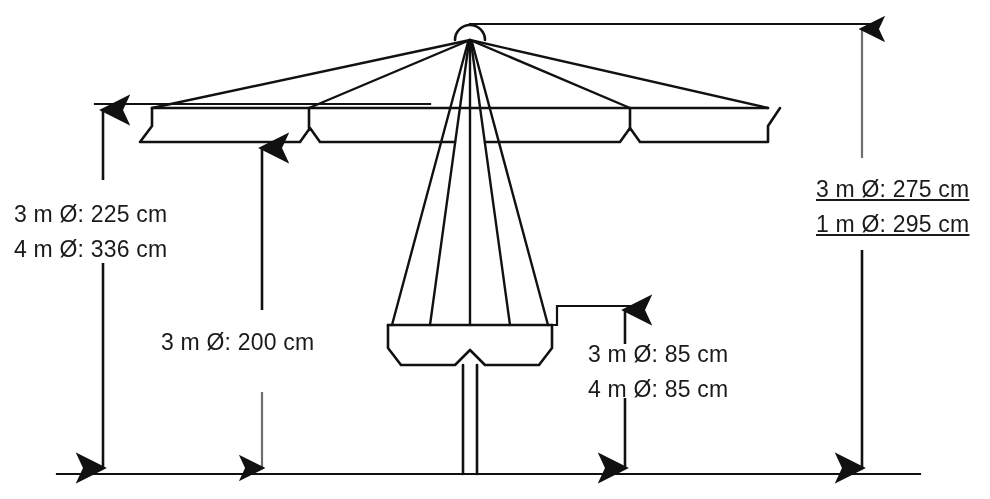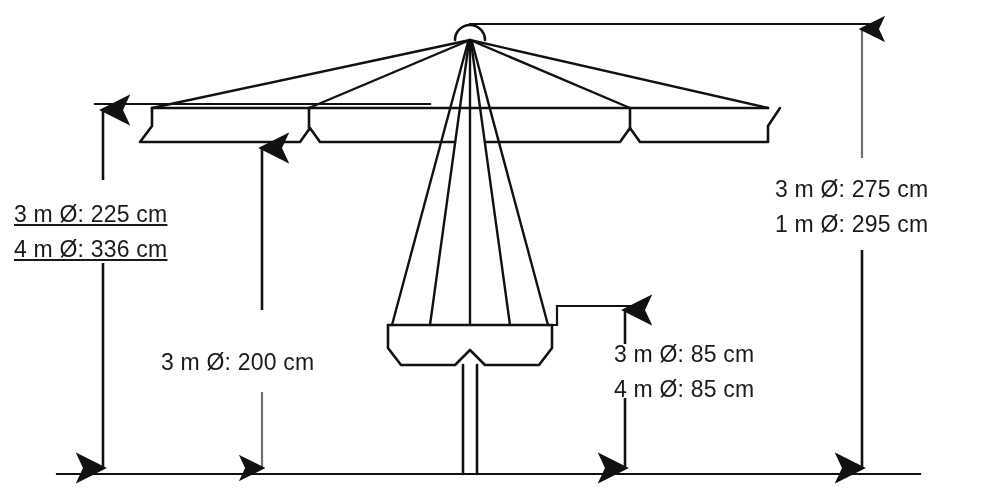--- a/index.html
+++ b/index.html
@@ -24,24 +24,24 @@
   }
   .dim-label {
     position: absolute;
     font-family: "Liberation Sans", sans-serif;
     font-size: 23px;
     line-height: 35px;
     color: #1a1a1a;
     white-space: nowrap;
     letter-spacing: 0.2px;
   }
-  #label-canopy-width { left: 14px;  top: 197px; text-decoration: underline; }
-  #label-clearance    { left: 161px; top: 325px; margin-top: 20px; }
-  #label-table        { left: 614px; top: 337px; }
-  #label-total-height { left: 775px; top: 172px; }
+  #label-canopy-width { left: 14px;  top: 197px; }
+  #label-clearance    { left: 161px; top: 325px; }
+  #label-table        { left: 588px; top: 337px; }
+  #label-total-height { left: 816px; top: 172px; text-decoration: underline; }
 </style>
 </head>
 <body>
 
 <div id="canvas-root">
 
   <svg id="diagram-svg" viewBox="0 0 990 499">
     <defs>
       <marker id="arrow-up" viewBox="0 0 12 12" refX="6" refY="1.5" markerWidth="12" markerHeight="12" orient="auto-start-reverse">
         <path d="M6 0 L12 12 L6 9.2 L0 12 Z" fill="#111111"></path>

